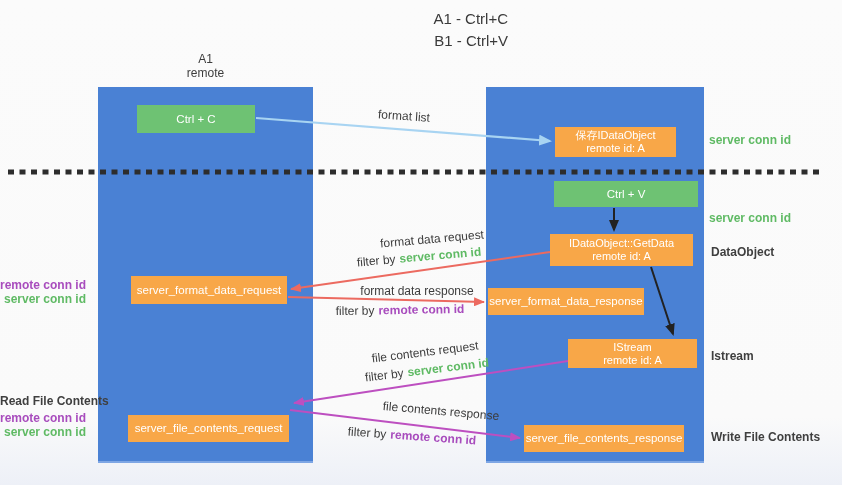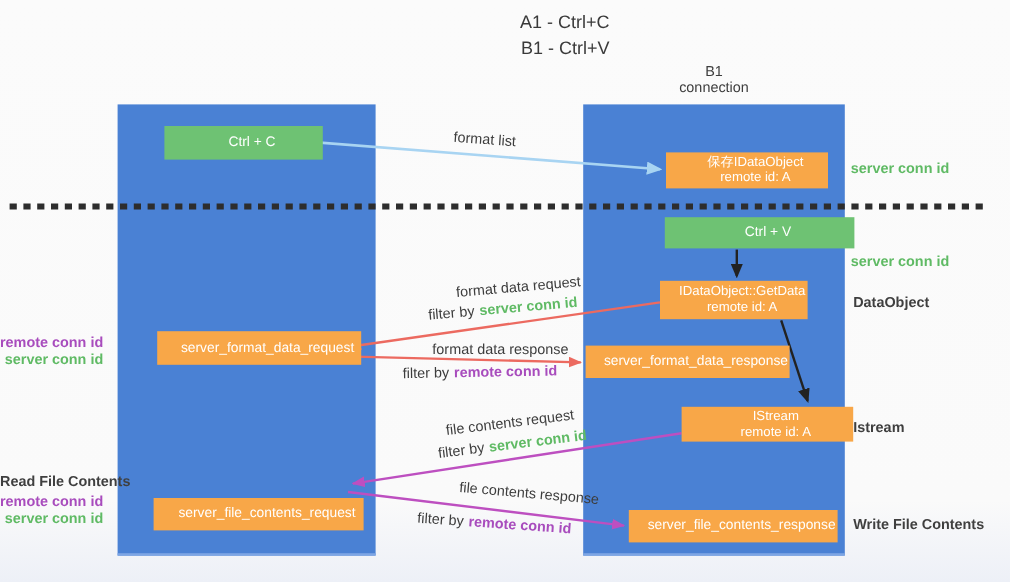--- a/index.html
+++ b/index.html
@@ -12,21 +12,21 @@
     font-size:15px;line-height:22px;color:#3a3a3a;}
   .col{position:absolute;top:87px;height:374px;background:var(--column-blue,#4a81d4);
     border-bottom:2px solid #7ea6e4;}
   .col-left{left:98px;width:215px;}
   .col-right{left:486px;width:218px;}
   .hdr{position:absolute;top:52px;text-align:center;font-size:12px;line-height:14px;color:#3d3d3d;}
   .hdr-left{left:98px;width:215px;}
   .hdr-right{left:486px;width:218px;}
   .overlay{position:absolute;left:0;top:0;width:842px;height:485px;}
   .node{position:absolute;display:flex;flex-direction:column;align-items:center;justify-content:center;
-    color:#ffffff;font-size:11.5px;line-height:13px;text-align:center;white-space:nowrap;padding-left:14px;}
+    color:#ffffff;font-size:11.5px;line-height:13px;text-align:center;white-space:nowrap;}
   .green{background:var(--node-green,#6ec273);}
   .orange{background:var(--node-orange,#f8a748);}
   .flow-label{position:absolute;font-size:12px;white-space:nowrap;color:#3d3d3d;}
   .side-label{position:absolute;font-size:12px;white-space:nowrap;color:#3f3f3f;font-weight:bold;}
   .left-side{left:0;width:86px;text-align:right;}
   .green-t{color:var(--text-green,#5fba64);font-weight:bold;}
   .purple-t{color:var(--text-purple,#a84cbd);font-weight:bold;}
   .sep{margin-left:4px;}
   .ln-blue{stroke:var(--arrow-lightblue,#a8d4f2);stroke-width:2.2;}
   .ln-red{stroke:var(--arrow-red,#ec6a60);stroke-width:2;}
@@ -41,23 +41,23 @@
 </head>
 <body>
 
 <div class="canvas">
 
   <div class="title">
     <div>A1 - Ctrl+C</div>
     <div>B1 - Ctrl+V</div>
   </div>
 
-  <div class="hdr hdr-right">
-    <div>B1</div>
-    <div>connection</div>
+  <div class="hdr hdr-left">
+    <div>A1</div>
+    <div>remote</div>
   </div>
 
   <div class="col col-left"></div>
   <div class="col col-right"></div>
 
   <svg class="overlay" viewBox="0 0 842 485">
     <defs>
       <marker id="mblue" markerUnits="userSpaceOnUse" markerWidth="13" markerHeight="11" refX="11" refY="5.5" orient="auto">
         <path class="mk-blue" d="M0,0 L13,5.5 L0,11 z"></path>
       </marker>
@@ -89,21 +89,21 @@
 
   <div class="node orange" style="left:555px;top:127px;width:121px;height:30px;font-size:11px;text-align:center;">
     <div>保存IDataObject</div>
     <div>remote id: A</div>
   </div>
 
   <div class="node green" style="left:554px;top:181px;width:144px;height:26px;">
     <div>Ctrl + V</div>
   </div>
 
-  <div class="node orange" style="left:550px;top:234px;width:109px;height:32px;font-size:11px;">
+  <div class="node orange" style="left:550px;top:234px;width:143px;height:32px;font-size:11px;">
     <div>IDataObject::GetData</div>
     <div>remote id: A</div>
   </div>
 
   <div class="node orange" style="left:131px;top:276px;width:156px;height:28px;align-items:center;">
     <div>server_format_data_request</div>
   </div>
 
   <div class="node orange" style="left:488px;top:288px;width:156px;height:27px;">
     <div>server_format_data_response</div>

